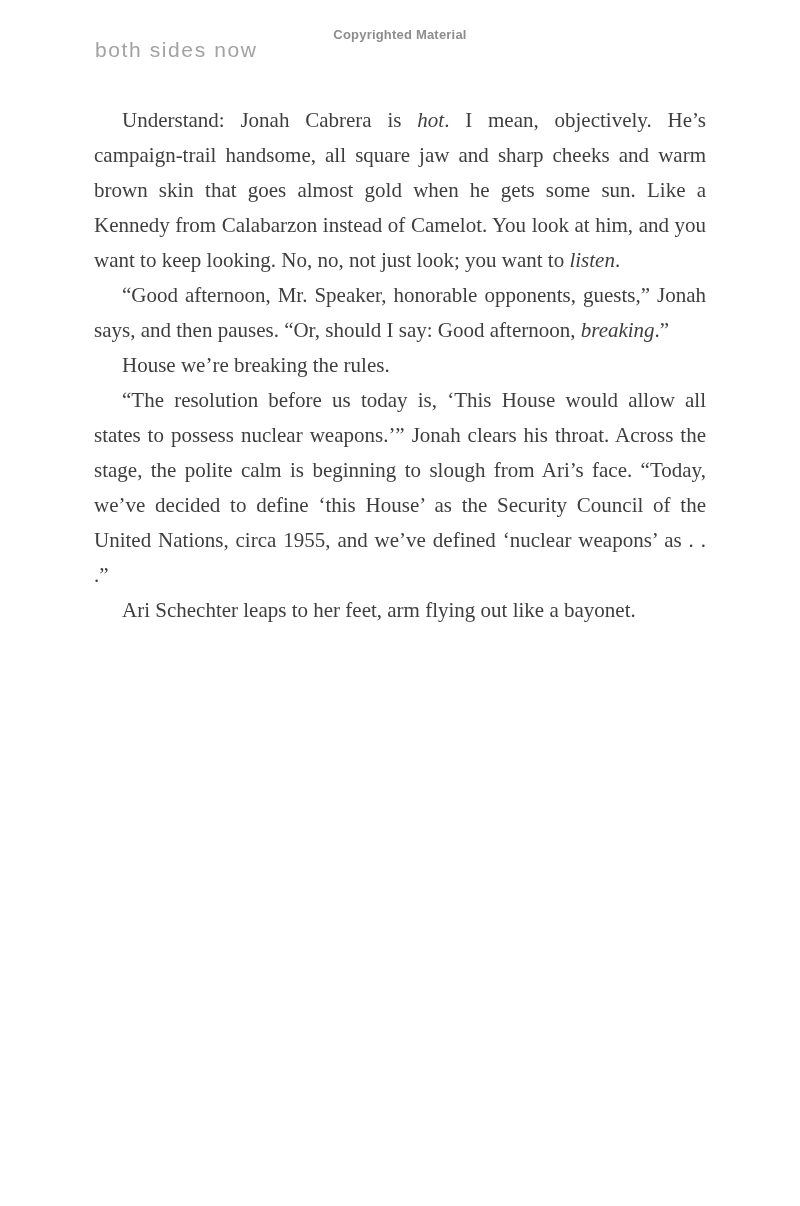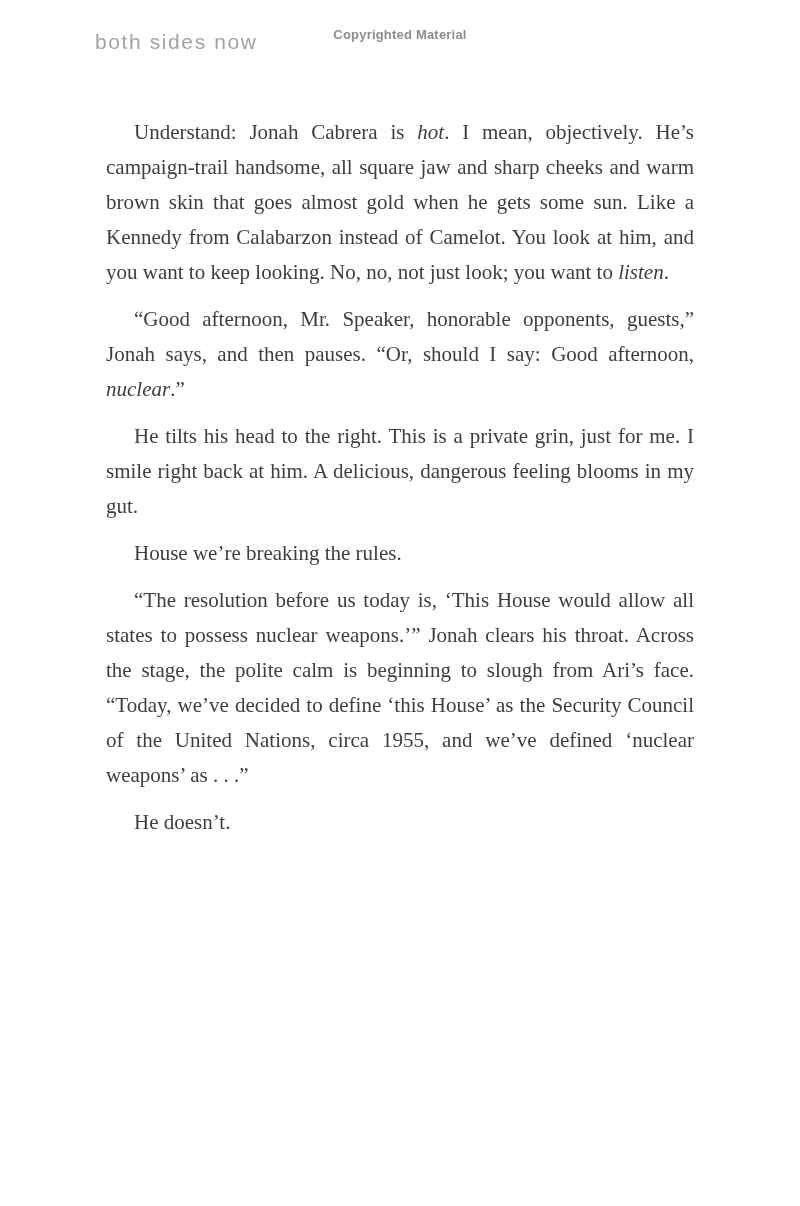--- a/index.html
+++ b/index.html
@@ -23,40 +23,40 @@
     font-weight: 700;
     font-size: 13px;
     color: #8d8d8d;
     letter-spacing: 0.2px;
   }
   .copyright-top { top: 27px; }
   .copyright-bottom { top: 1157px; }
   .running-header {
     position: absolute;
     left: 95px;
-    top: 30px;
+    top: 38px;
     font-family: "Liberation Sans", sans-serif;
     font-size: 21px;
     font-weight: 400;
     letter-spacing: 1.6px;
     color: #a2a2a2;
   }
   .body-text {
     position: absolute;
     left: 94px;
     top: 103px;
     width: 612px;
     font-family: "Liberation Serif", serif;
     font-size: 21px;
     line-height: 35px;
     color: #3e3e3e;
     text-align: justify;
   }
   .body-text p {
-    margin: 12px;
+    margin: 0;
     padding: 0;
     text-indent: 28px;
   }
   .body-text em {
     font-style: italic;
   }
   .page-number {
     position: absolute;
     left: 95px;
     top: 1134px;
@@ -69,24 +69,23 @@
 <body>
 
 <div class="page">
 
   <div class="copyright copyright-top">Copyrighted Material</div>
 
   <div class="running-header">both sides now</div>
 
   <div class="body-text" id="body-text">
       <p>Understand: Jonah Cabrera is <em>hot</em>. I mean, objectively. He’s campaign-trail handsome, all square jaw and sharp cheeks and warm brown skin that goes almost gold when he gets some sun. Like a Kennedy from Calabarzon instead of Camelot. You look at him, and you want to keep looking. No, no, not just look; you want to <em>listen</em>.</p>
-      <p>“Good afternoon, Mr. Speaker, honorable opponents, guests,” Jonah says, and then pauses. “Or, should I say: Good afternoon, <em>nuclear</em>.”</p>
-      <p>He tilts his head to the right. This is a private grin, just for me. I smile right back at him. A delicious, dangerous feeling blooms in my gut.</p>
+      <p>“Good afternoon, Mr. Speaker, honorable opponents, guests,” Jonah says, and then pauses. “Or, should I say: Good afternoon, <em>breaking</em>.”</p>
       <p>House we’re breaking the rules.</p>
       <p>“The resolution before us today is, ‘This House would allow all states to possess nuclear weapons.’” Jonah clears his throat. Across the stage, the polite calm is beginning to slough from Ari’s face. “Today, we’ve decided to define ‘this House’ as the Security Council of the United Nations, circa 1955, and we’ve defined ‘nuclear weapons’ as . . .”</p>
-      <p>He doesn’t.</p>
+      <p>Ari Schechter leaps to her feet, arm flying out like a bayonet.</p>
     </div>
 
   <div class="page-number">8</div>
 
   <div class="copyright copyright-bottom">Copyrighted Material</div>
 
 </div>
 
 </body></html>

